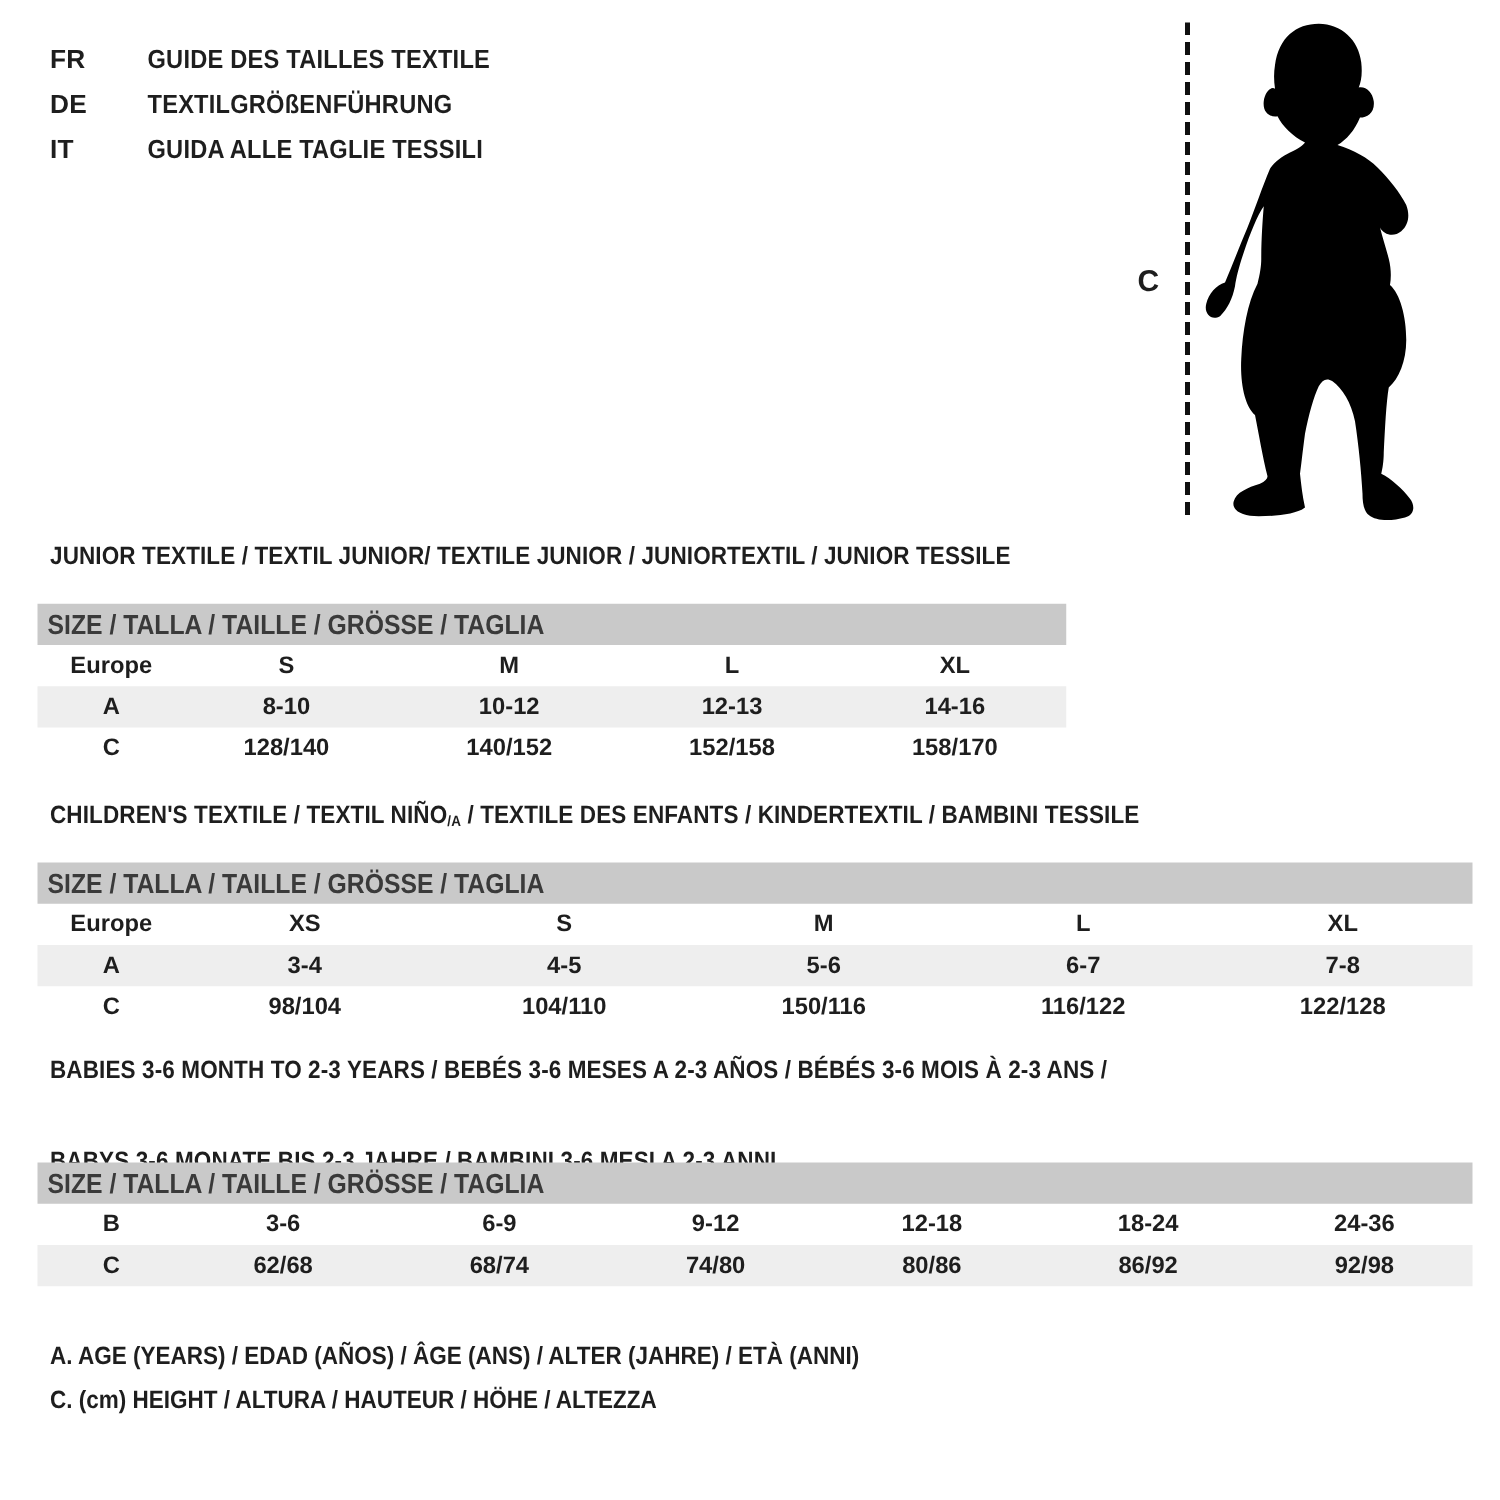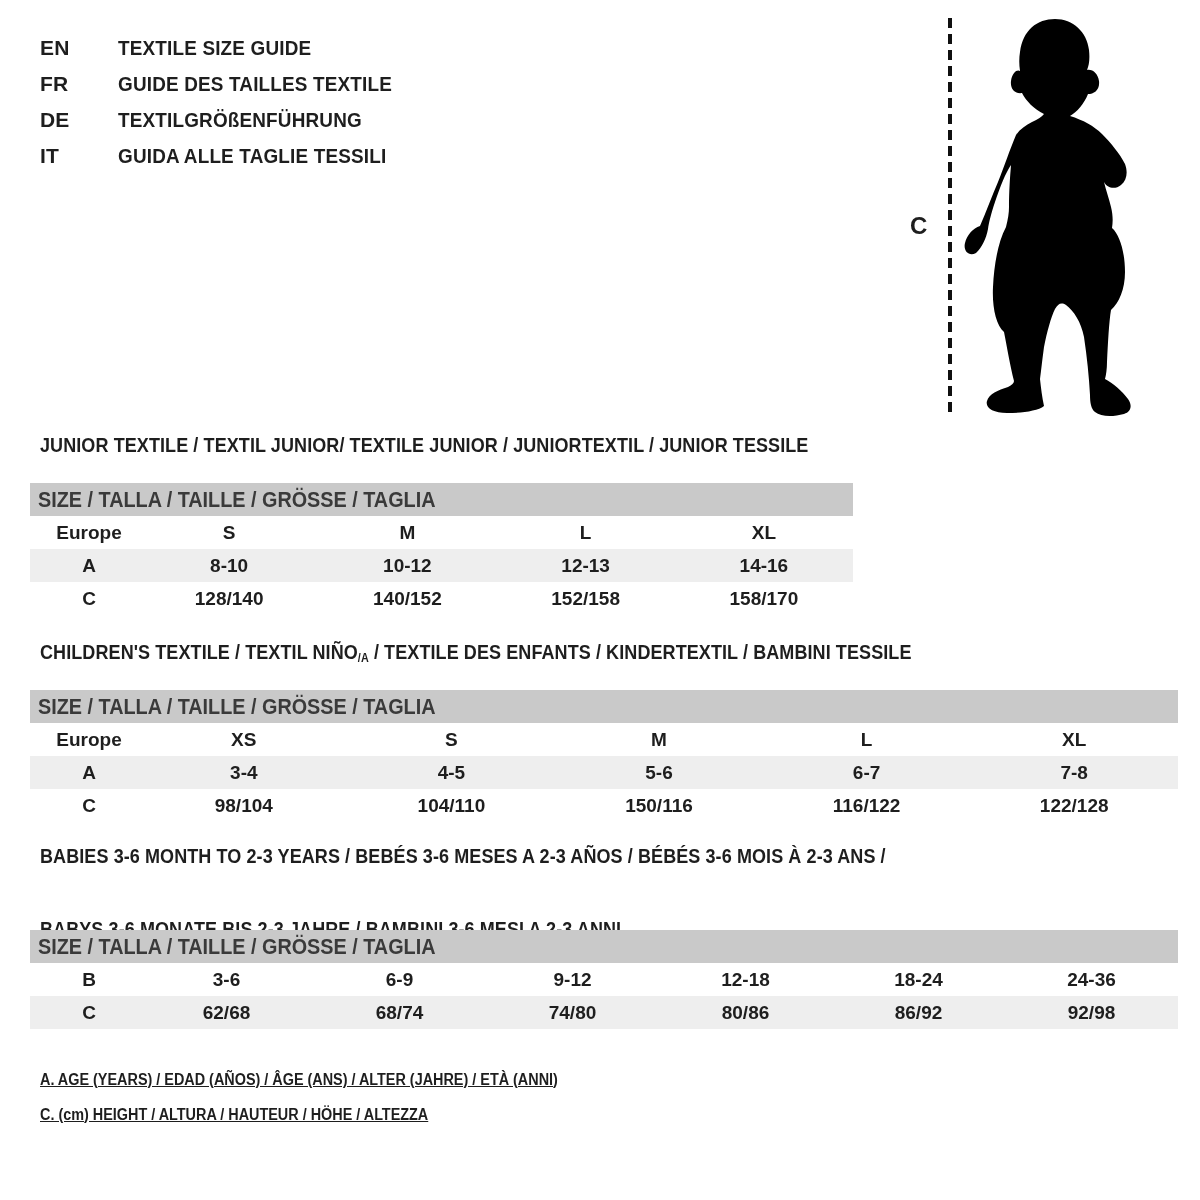--- a/index.html
+++ b/index.html
@@ -48,32 +48,28 @@
   .tbl-body .row { display: grid; height: 33px; align-items: center; font-size: 19px; }
   .tbl-body .row:nth-child(even) { background: #eeeeee; }
   .cols5 { grid-template-columns: 110px repeat(4, 1fr); }
   .cols6 { grid-template-columns: 110px repeat(5, 1fr); }
   .cols7 { grid-template-columns: 110px repeat(6, 1fr); }
   .row span { text-align: center; }
   .row span:first-child { text-align: center; padding-left: 8px; }
 
   
   .legend { position: absolute; left: 40px; top: 1062px; }
-  .legend-line { height: 35px; display: flex; align-items: center; font-size: 16px; text-decoration: underline; }
+  .legend-line { height: 35px; display: flex; align-items: flex-end; font-size: 20px; }
 </style>
 </head>
 <body>
 
 <div class="page">
 
   <section class="languages">
-    <div class="lang-row">
-      <span>EN</span>
-      <span class="condensed">TEXTILE SIZE GUIDE</span>
-    </div>
     <div class="lang-row">
       <span>FR</span>
       <span class="condensed">GUIDE DES TAILLES TEXTILE</span>
     </div>
     <div class="lang-row">
       <span>DE</span>
       <span class="condensed">TEXTILGRÖßENFÜHRUNG</span>
     </div>
     <div class="lang-row">
       <span>IT</span>

